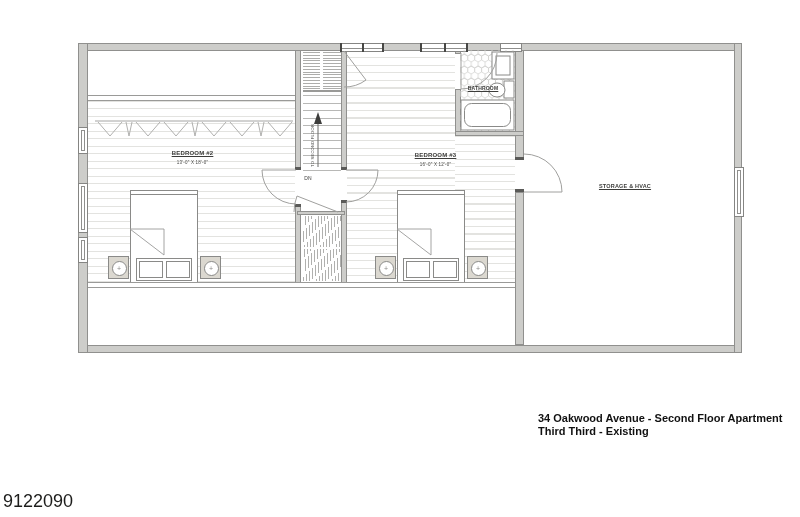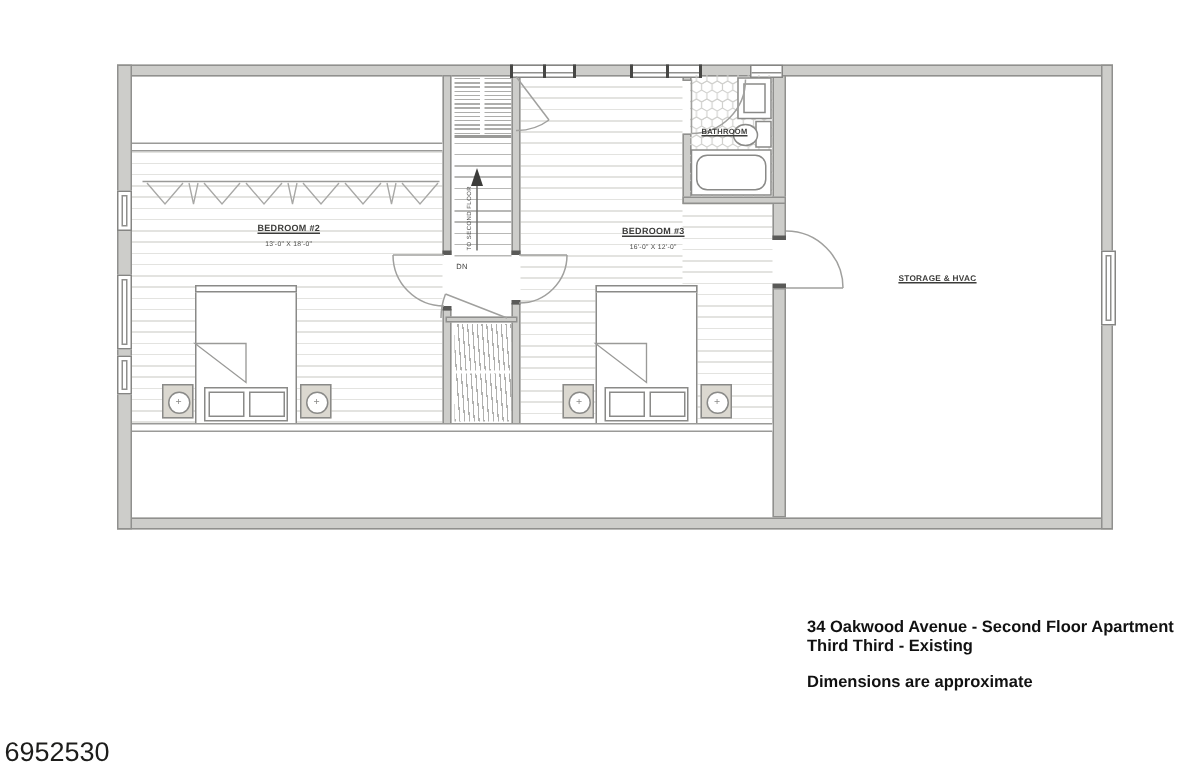--- a/index.html
+++ b/index.html
@@ -205,16 +205,15 @@
   <div class="lbl room-dims" style="left:130px;top:160px;width:125px;">13'-0" X 18'-0"</div>
   <div class="lbl room-name" style="left:373px;top:152px;width:125px;">BEDROOM #3</div>
   <div class="lbl room-dims" style="left:373px;top:162px;width:125px;">16'-0" X 12'-0"</div>
   <div class="lbl room-name" style="left:461px;top:85px;width:44px;font-size:5px;">BATHROOM</div>
   <div class="lbl room-name" style="left:565px;top:183px;width:120px;font-size:5.5px;">STORAGE &amp; HVAC</div>
   <div class="lbl tiny" style="left:298px;top:175px;width:20px;">DN</div>
   <div class="stairdir">TO SECOND FLOOR</div>
 
   <div class="note-line" style="top:412px;">34 Oakwood Avenue - Second Floor Apartment</div>
   <div class="note-line" style="top:425px;">Third Third - Existing</div>
-  <div class="note-line" style="top:449px;">Dimensions are approximate</div>
-
-  <div class="corner-num">6952530</div>
+
+  <div class="corner-num">9122090</div>
 </div>
 
 </body></html>

